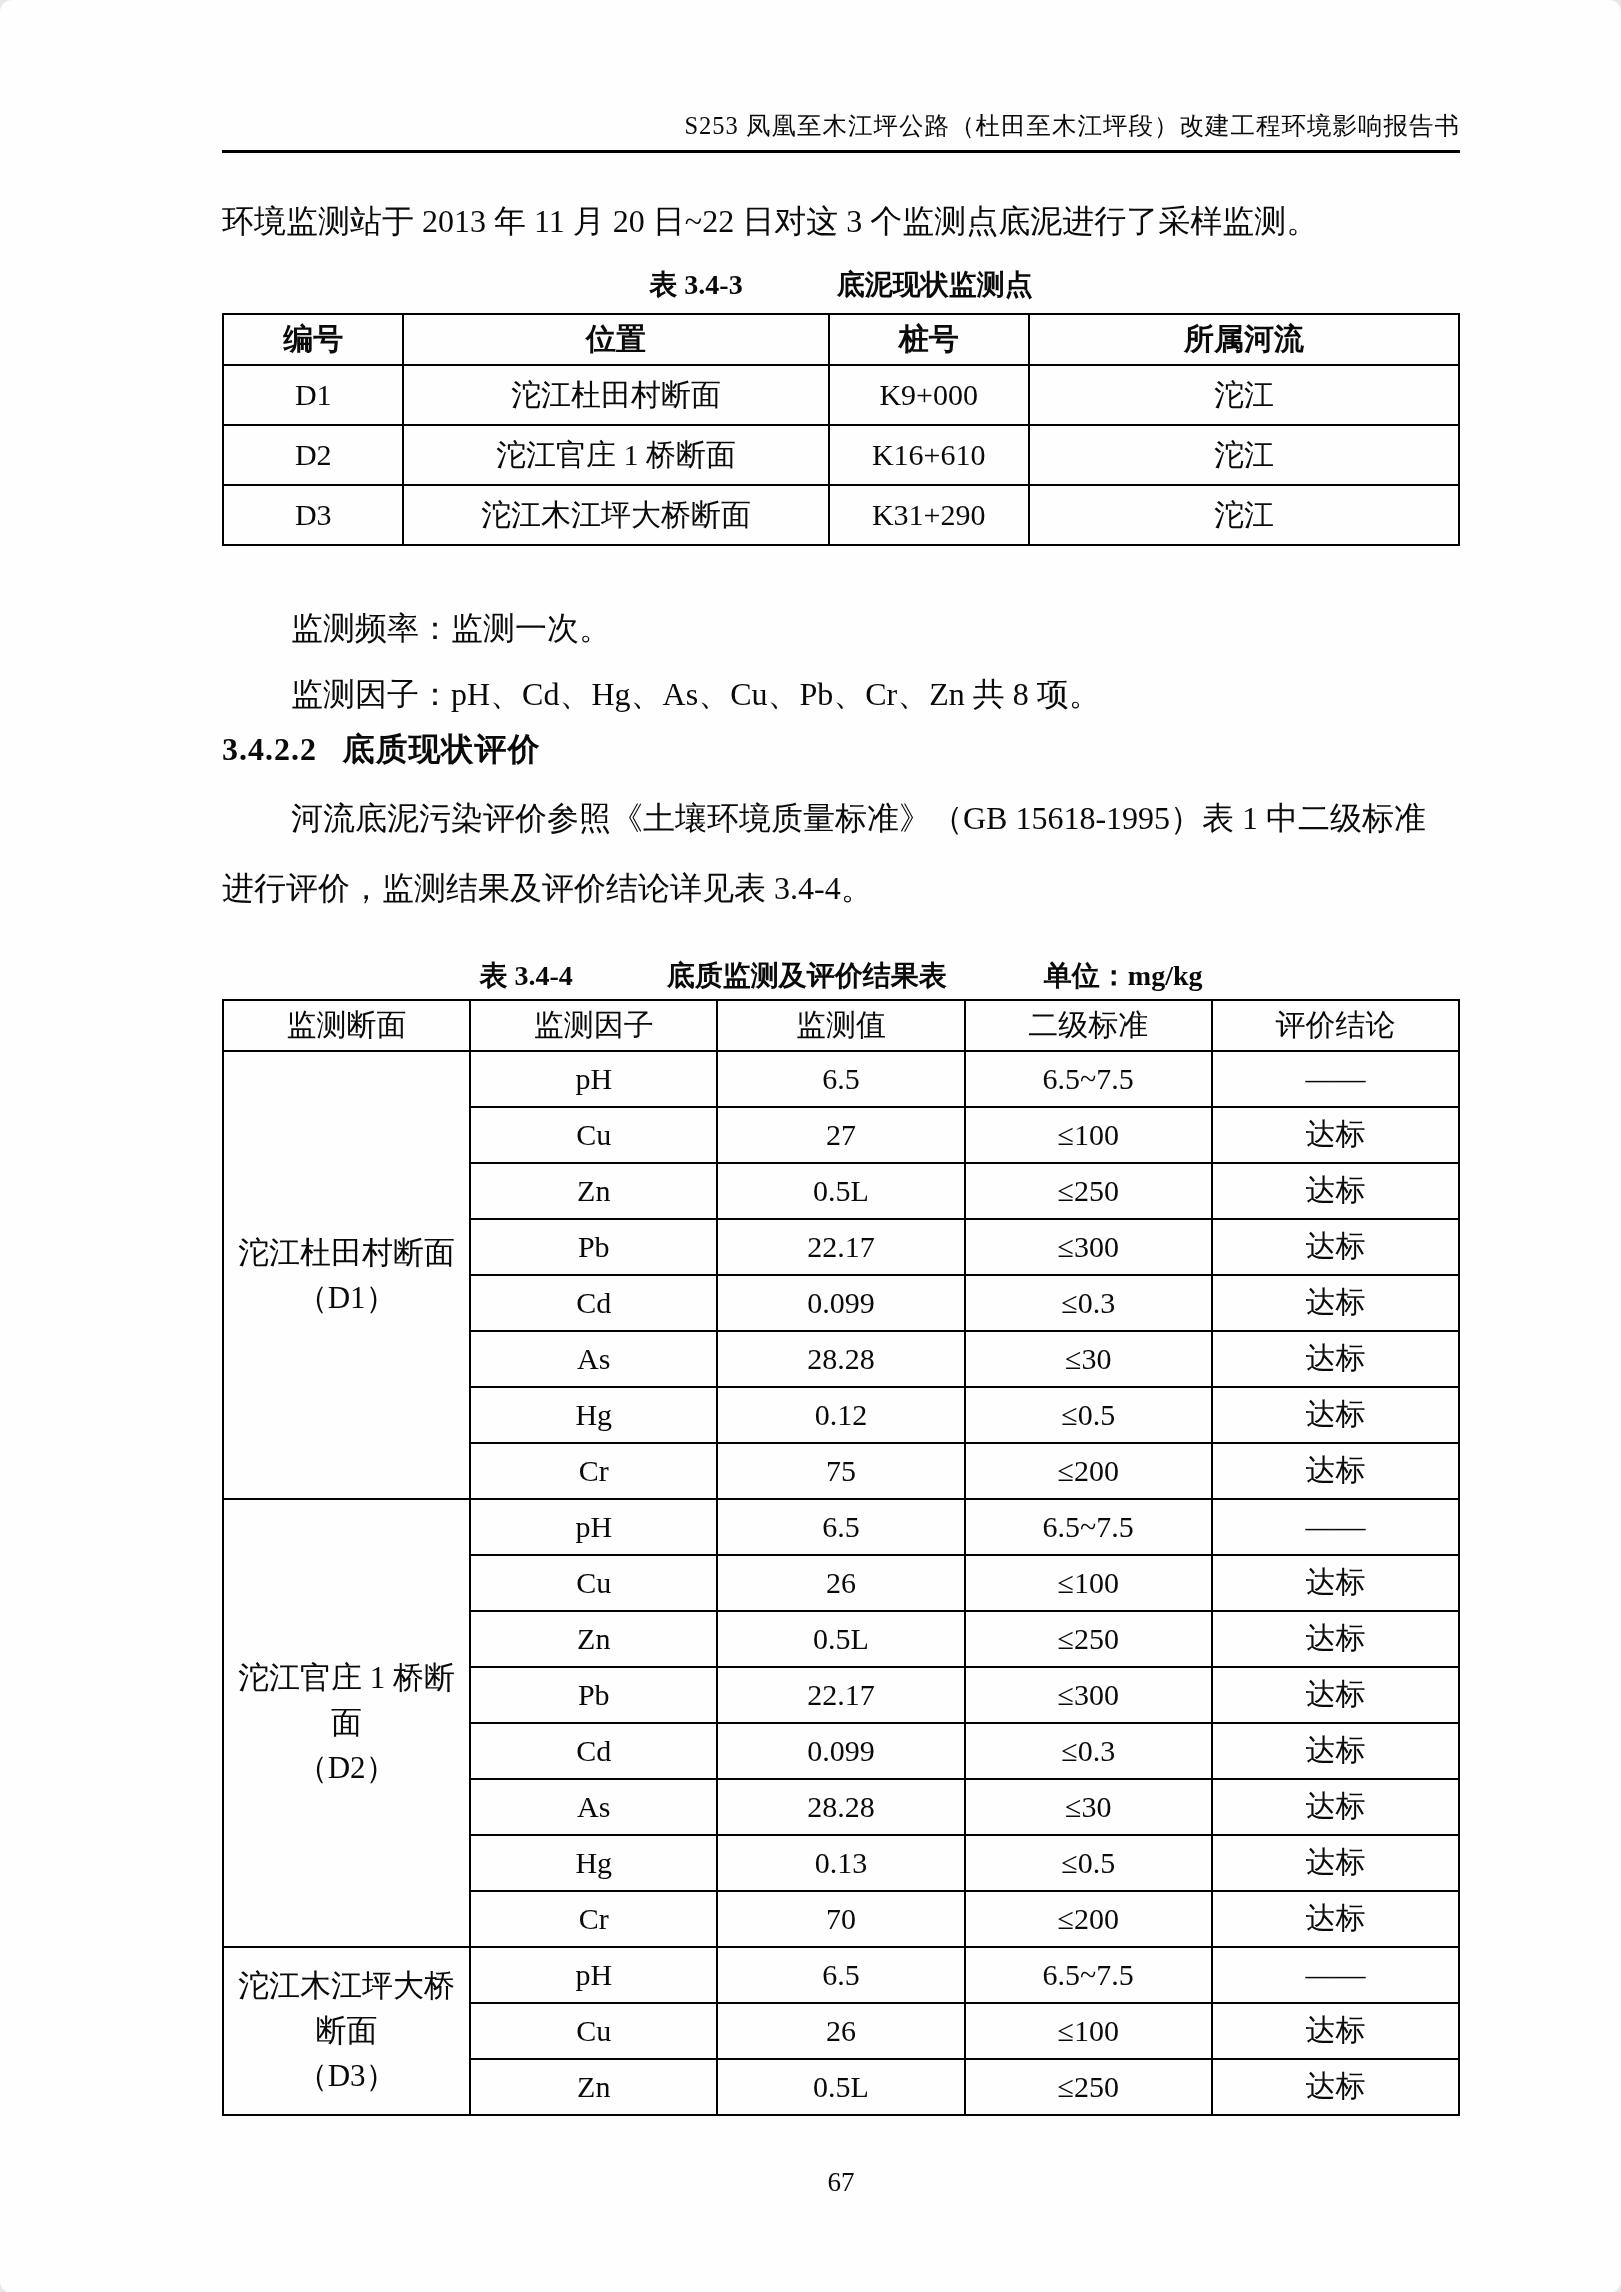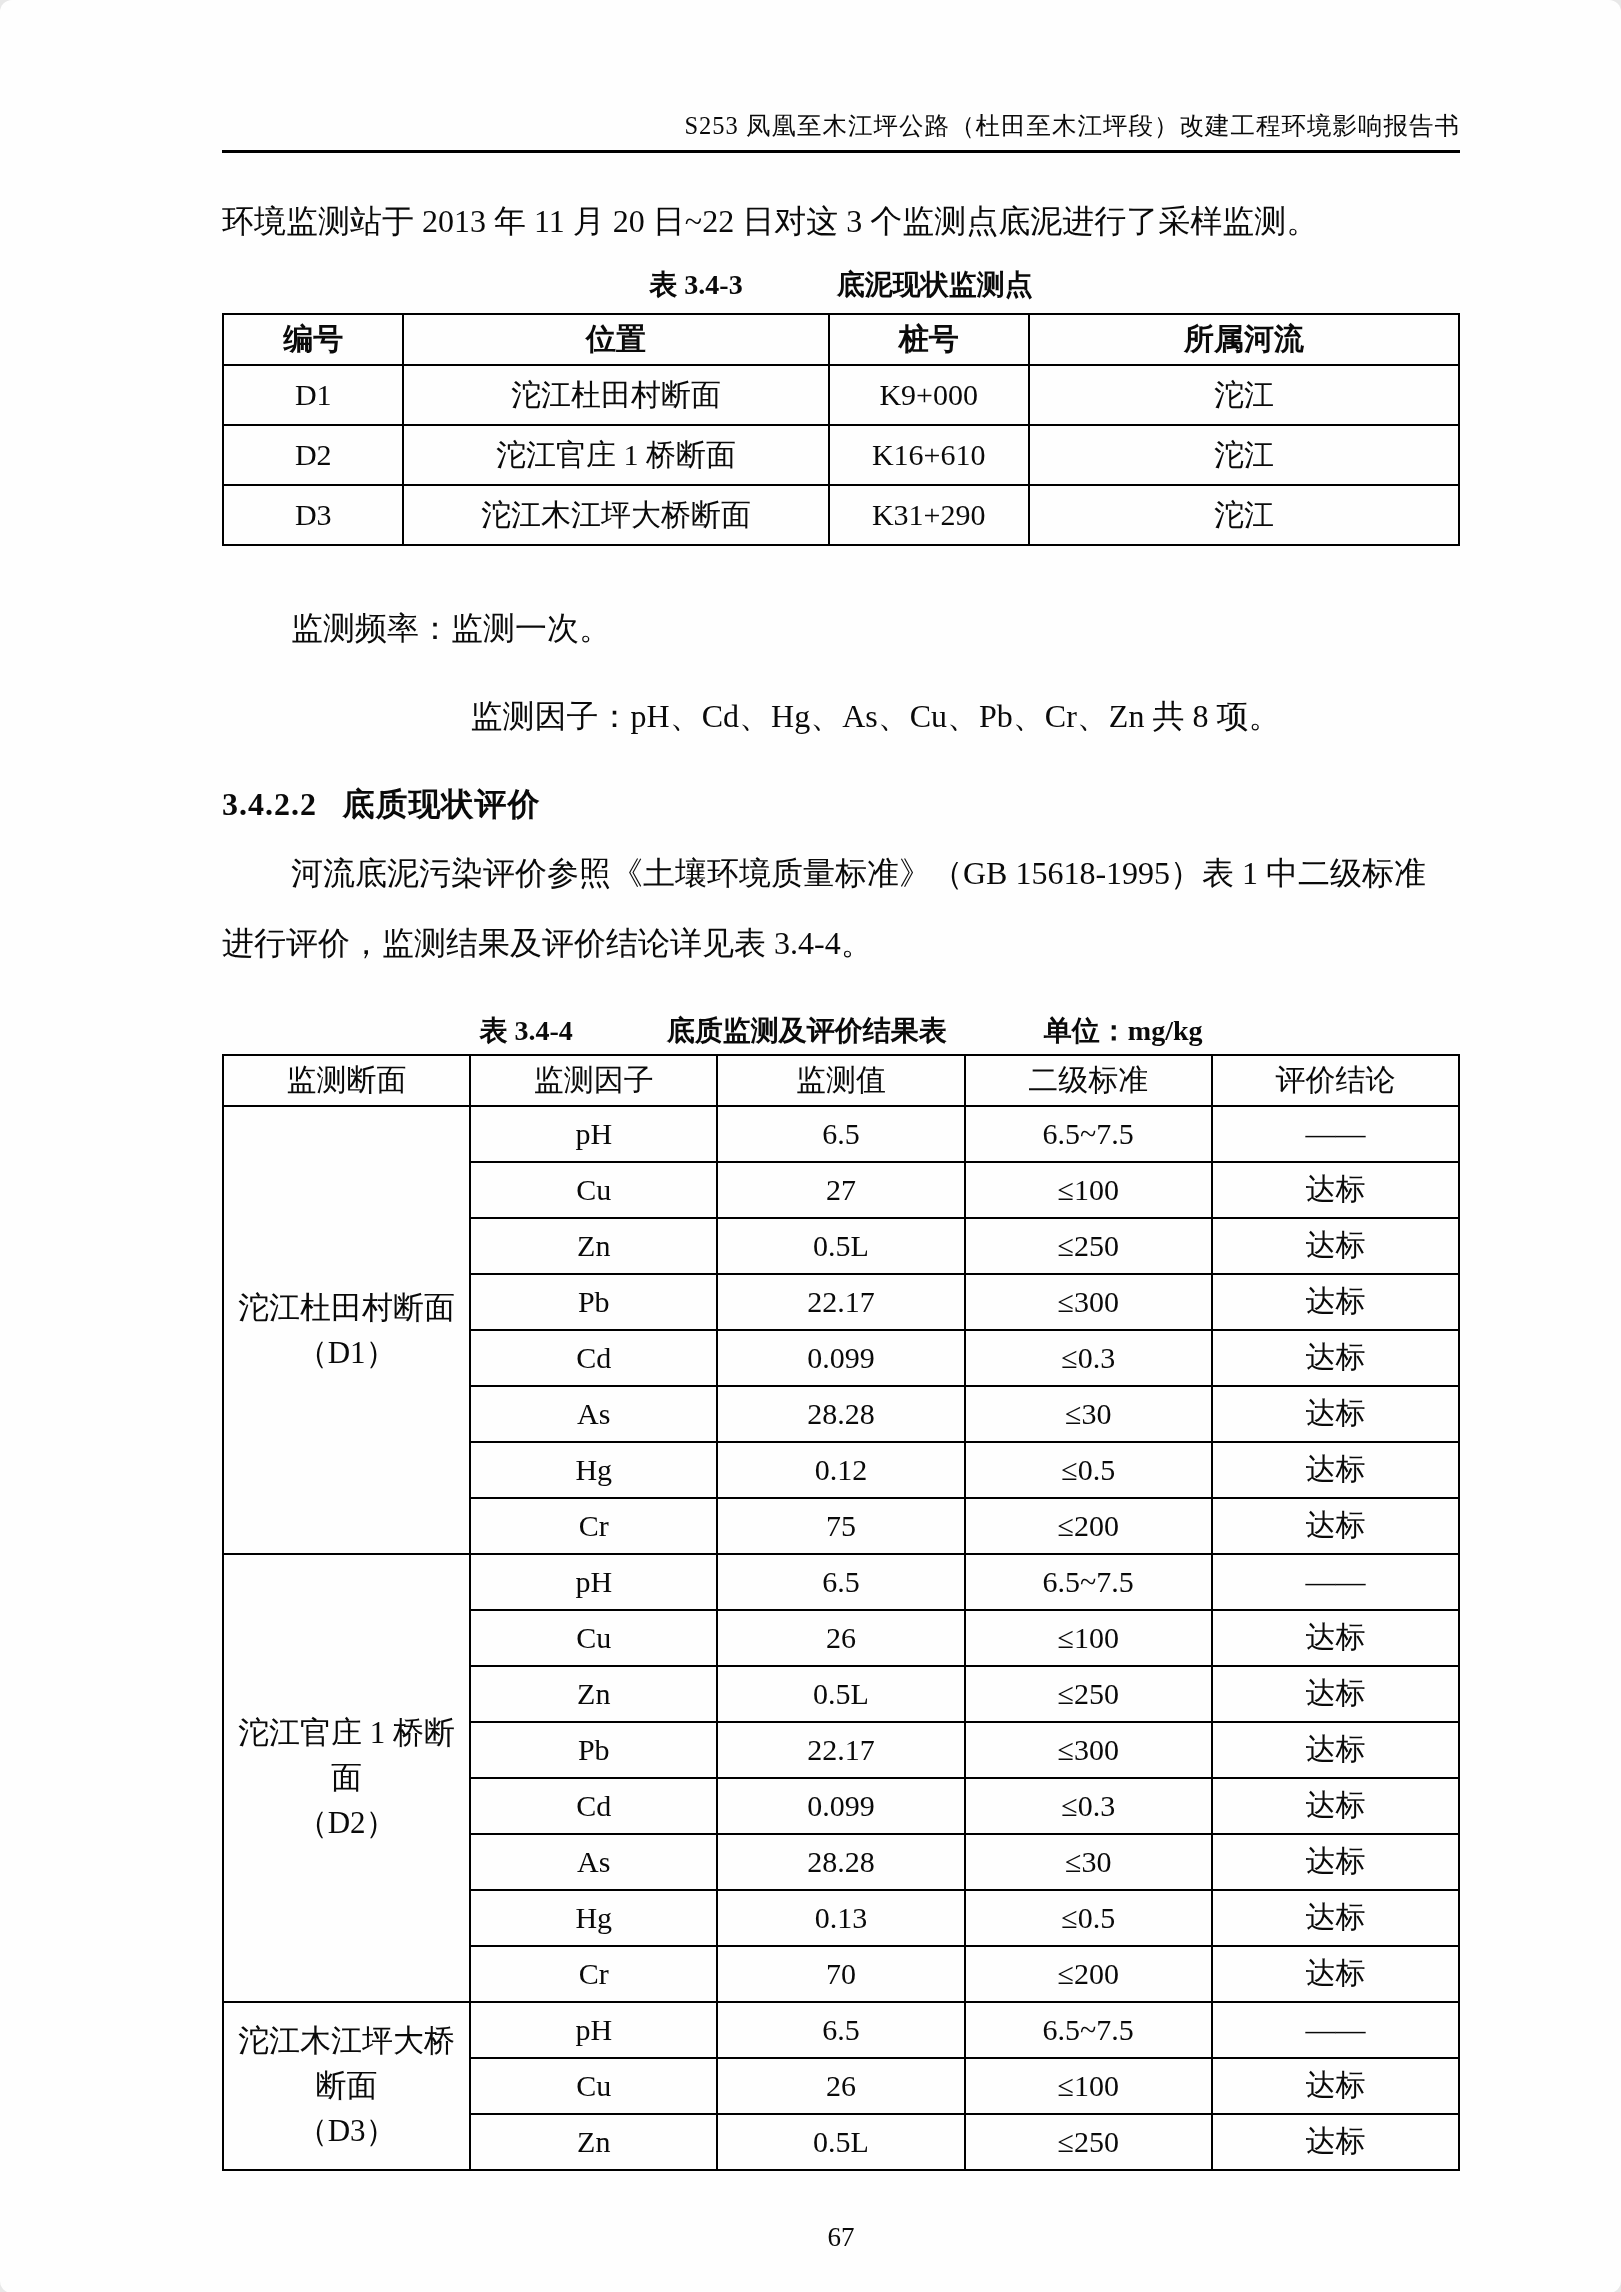--- a/index.html
+++ b/index.html
@@ -22,23 +22,23 @@
     line-height:31px;
     letter-spacing:1px;
     padding-bottom:8.8px;
     border-bottom:3.9px solid #000;
   }
   
   .para{font-size:32px;line-height:44px;}
   .intro{margin-top:46px;}
   .indent2{text-indent:69px;}
   .freq{margin-top:60px;}
-  .factors{margin-top:44px;text-align:center;}
+  .factors{margin-top:22px;}
   .sec-heading{
-    margin-top:44px;
+    margin-top:11px;
     font-size:32px;line-height:44px;
     font-weight:700;
     letter-spacing:1px;
   }
   .sec-heading .num{margin-right:25.5px;font-weight:700;}
   .eval1{margin-top:24.5px;}
   .eval2{margin-top:26.5px;}
   
   .tbl-caption{
     display:flex;justify-content:center;align-items:baseline;

